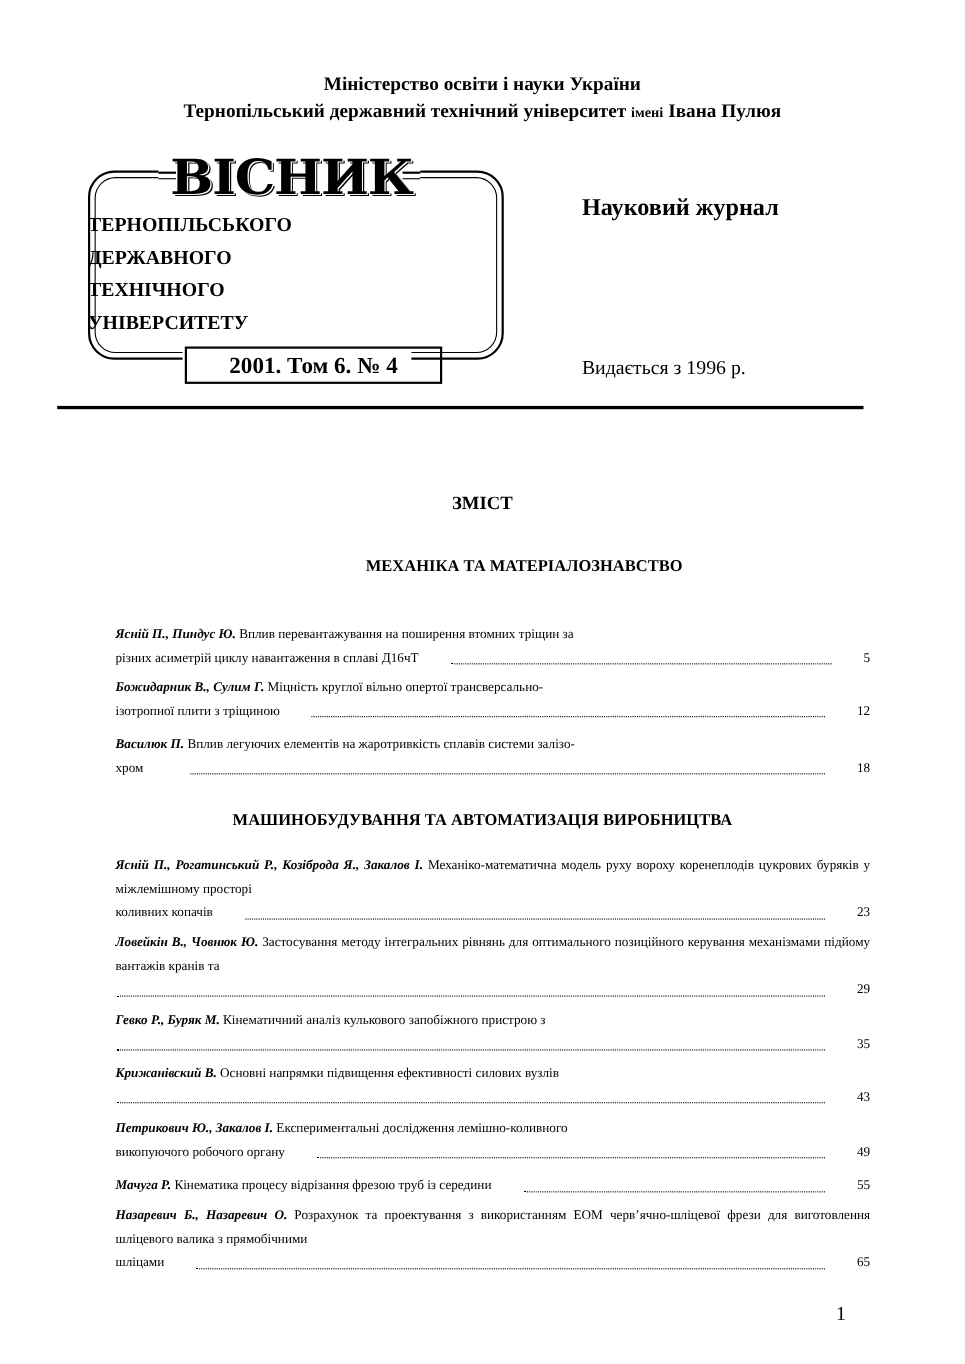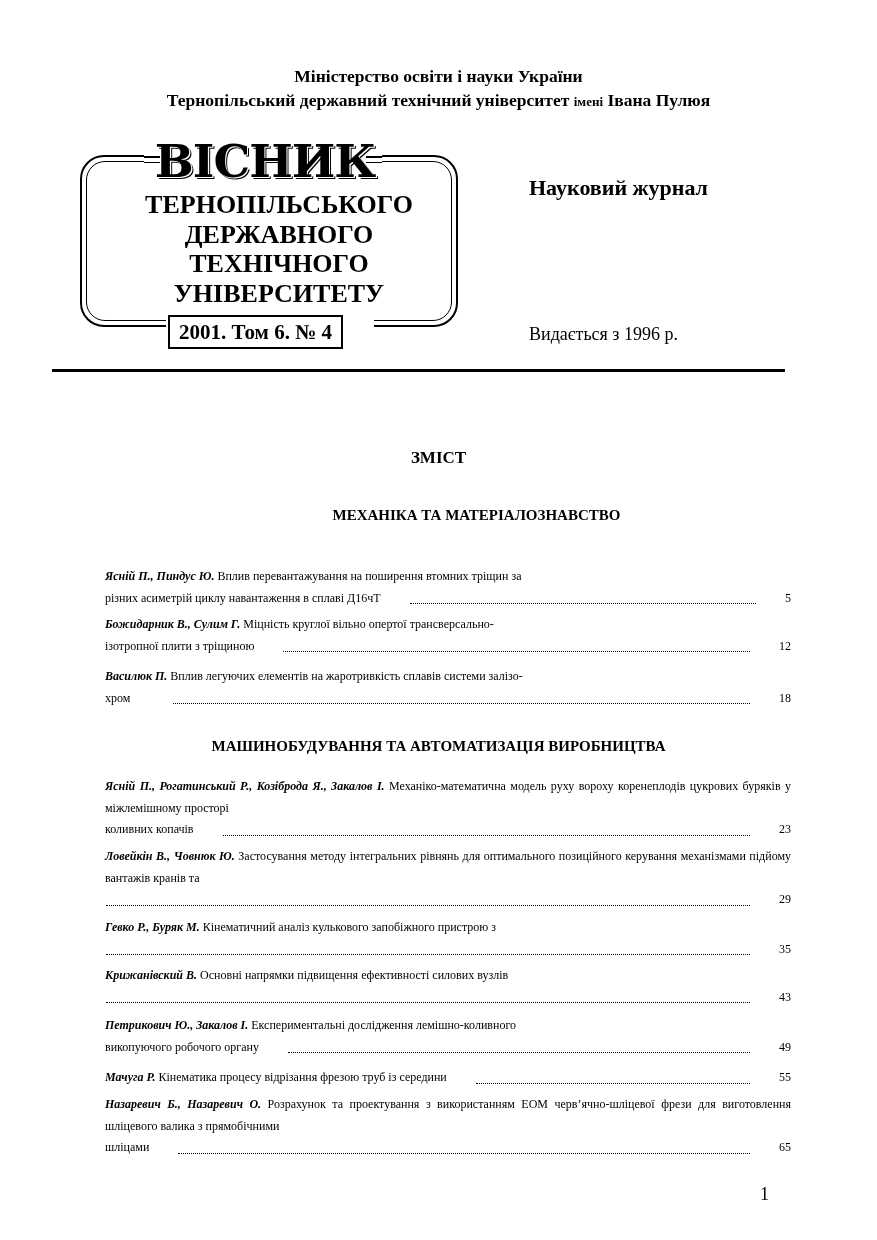--- a/index.html
+++ b/index.html
@@ -32,28 +32,28 @@
   }
   .logo .title-lines-left { left: 64px; }
   .logo .title-lines-right { left: 286px; }
   .logo .visnyk {
     position: absolute; left: 80px; top: -4px; width: 206px; text-align: center;
     font-family: "DejaVu Serif", serif; font-weight: bold; font-size: 44px;
     letter-spacing: -1px; transform: scaleX(1.05);
     text-shadow: 1px 1px 0 #fff, 2px 2px 0 #000;
   }
   .logo .uni {
-    position: absolute; left: 10px; top: 50px; width: 378px; text-align: center;
-    font-weight: bold; font-size: 26px; line-height: 29.5px;
+    position: absolute; left: 0; top: 50px; width: 378px; 
+    font-weight: bold; font-size: 18px; line-height: 29.5px;
   }
   .logo .issue-mask {
     position: absolute; left: 86px; top: 174px; width: 208px; height: 36px; background: #fff;
   }
   .logo .issue {
-    position: absolute; left: 88px; top: 175px; width: 175px; height: 34px;
+    position: absolute; left: 88px; top: 175px; width: 234px; height: 34px;
     border: 2px solid #000; box-sizing: border-box; text-align: center;
     font-weight: bold; font-size: 21px; line-height: 30px;
   }
 
   .journal-type {
     position: absolute; left: 529px; top: 175px; font-weight: bold; font-size: 22px;
   }
   .since {
     position: absolute; left: 529px; top: 324px; font-size: 18px;
   }

